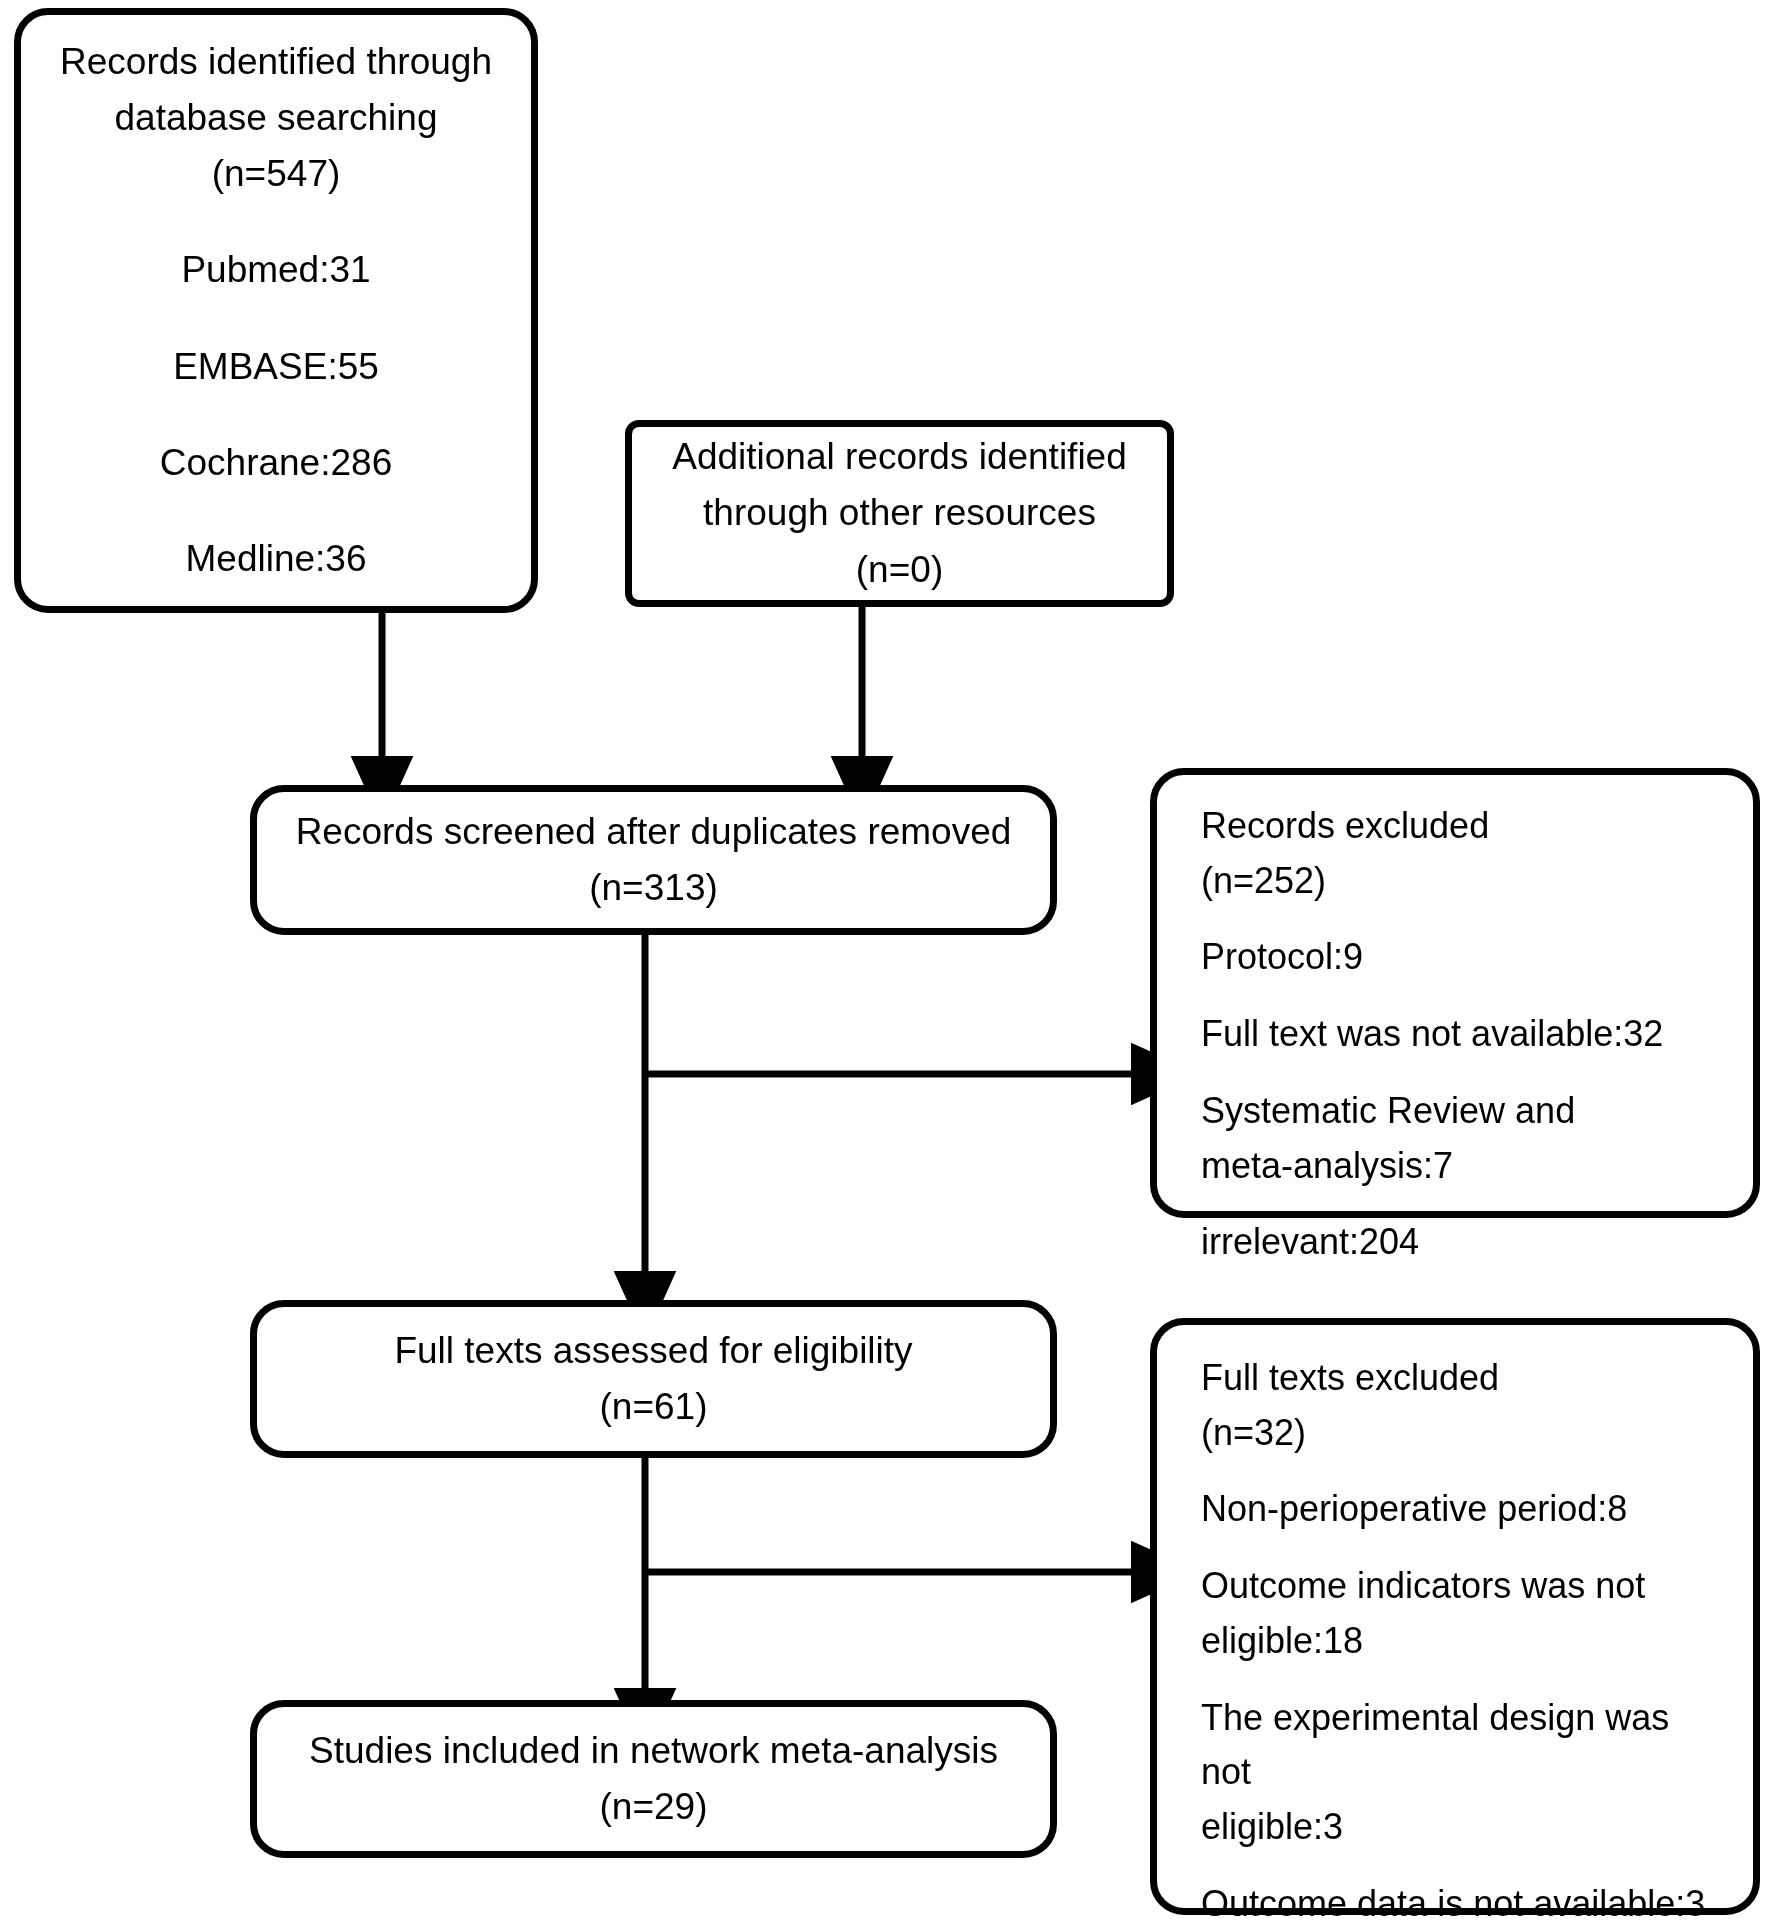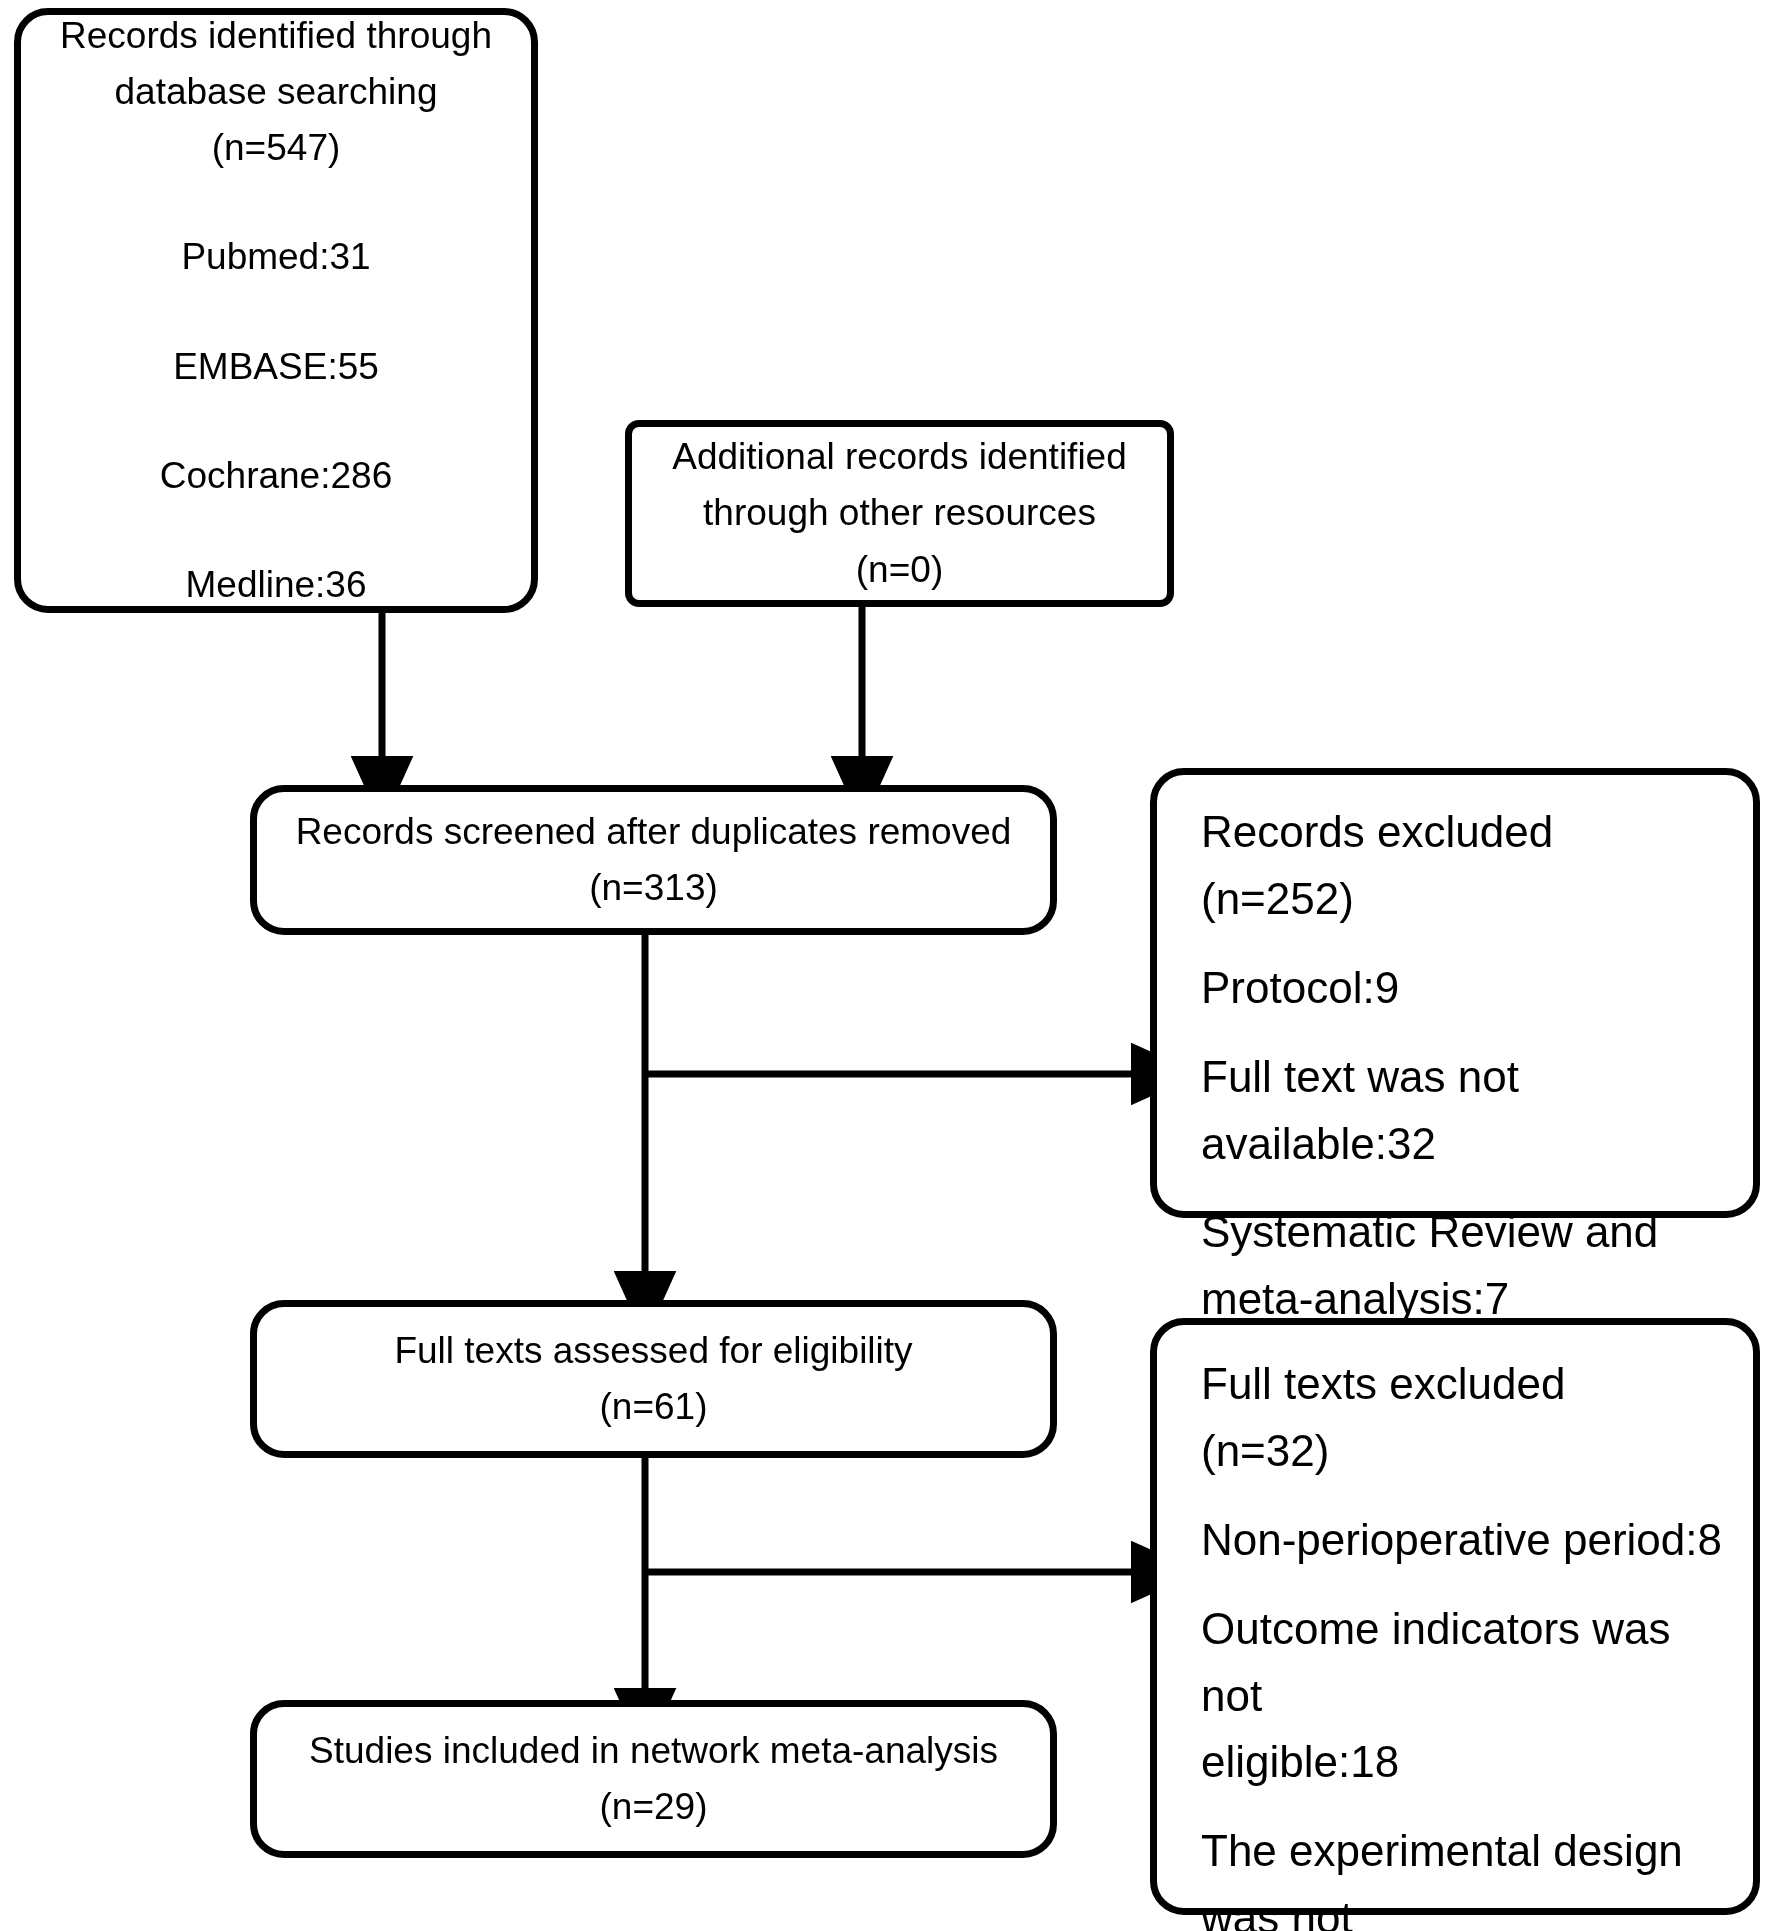--- a/index.html
+++ b/index.html
@@ -23,24 +23,24 @@
     justify-content:center;
     line-height:1.52;
   }
   .flowbox.center{ text-align:center; }
   .flowbox.left{ align-items:flex-start; text-align:left; }
   .ln{ display:block; white-space:pre-wrap; }
   .pad-l{ padding-left:44px; padding-right:30px; }
 
   
   .t-lg{ font-size:37px; }
-  .t-md{ font-size:44px; }
+  .t-md{ font-size:36px; }
 
   
-  .gap-blk{ margin-top:53px; }
+  .gap-blk{ margin-top:40px; }
   .gap-blk-sm{ margin-top:22px; }
 
   
   svg.wires{
     position:absolute;
     left:0; top:0;
     width:1772px; height:1931px;
     pointer-events:none;
   }
 </style>

